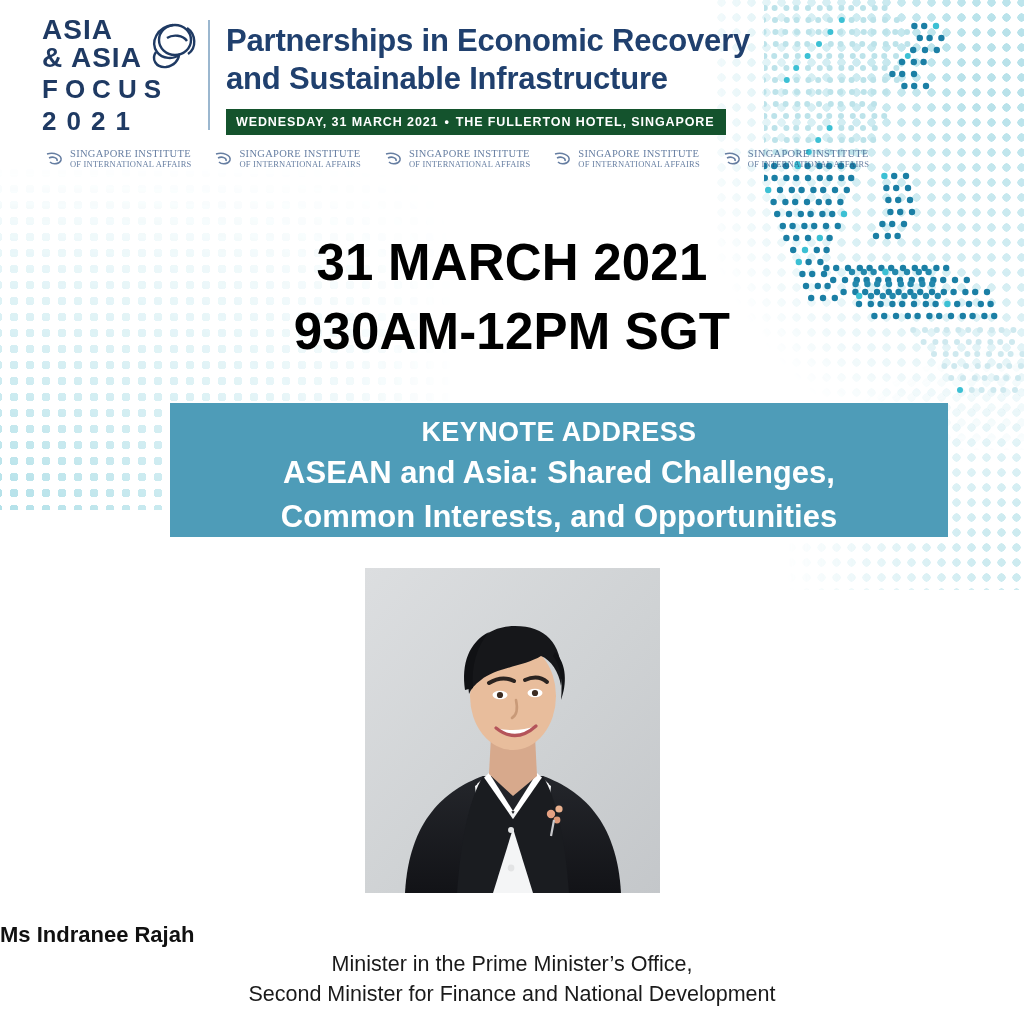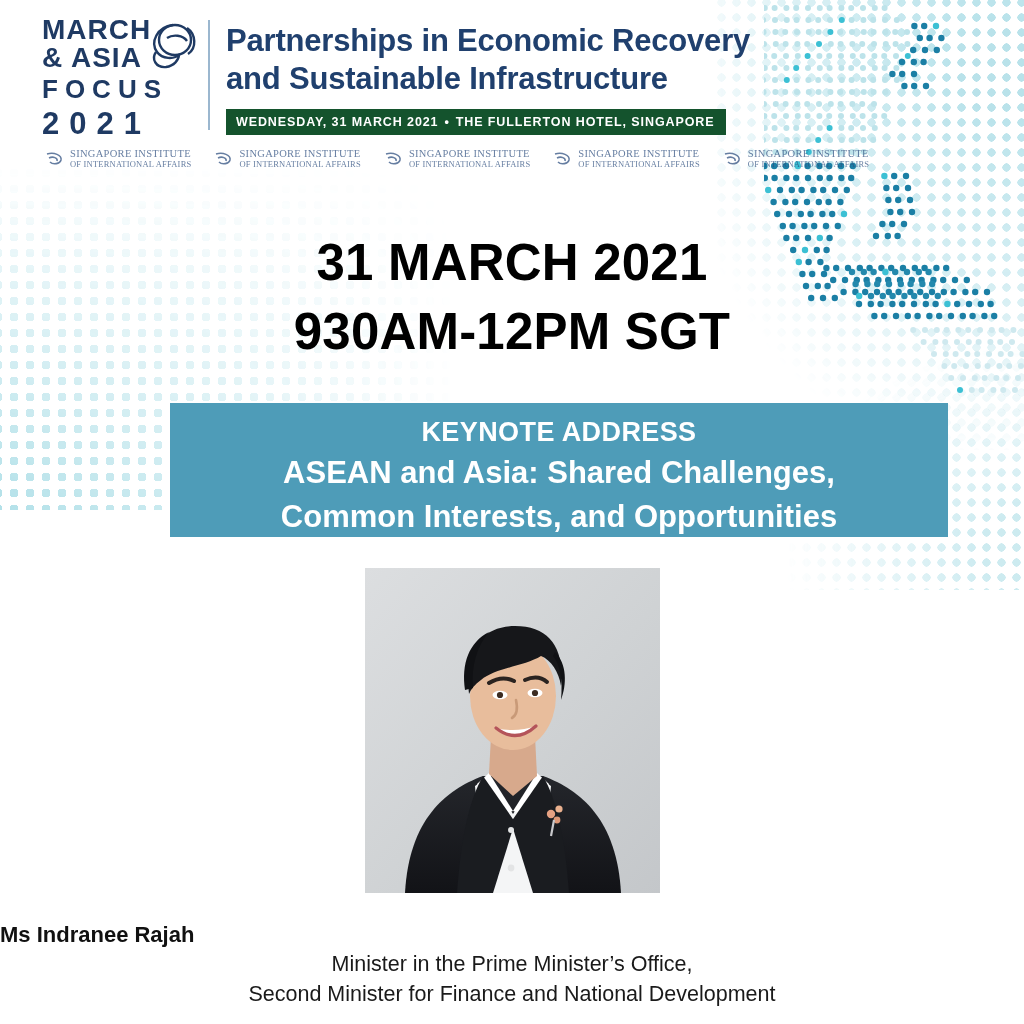--- a/index.html
+++ b/index.html
@@ -87,21 +87,21 @@
   }
   .brand-line {
     font-weight: bold;
     line-height: 1.0;
     letter-spacing: .5px;
     white-space: nowrap;
   }
   .brand-asean { font-size: 28px; letter-spacing: 1px; }
   .brand-asia  { font-size: 28px; letter-spacing: 1px; }
   .brand-focus { font-size: 26px; letter-spacing: 7px; margin-top: 4px; }
-  .brand-year  { font-size: 31px; letter-spacing: 10px; margin-top: 6px; }
+  .brand-year  { font-size: 26px; letter-spacing: 10px; margin-top: 6px; }
   .brand-mark {
     position: absolute;
     left: 143px;
     top: 18px;
   }
   .divider-rule {
     position: absolute;
     left: 208px;
     top: 20px;
     width: 2px;
@@ -659,21 +659,21 @@
         <circle cx="229.4" cy="390" r="3" fill="#cfe9ef"></circle>
         <circle cx="239.2" cy="390" r="3" fill="#cfe9ef"></circle>
         <circle cx="251" cy="390" r="3" fill="#cfe9ef"></circle>
         <circle cx="262.8" cy="390" r="3" fill="#cfe9ef"></circle>
       </g>
   </svg>
 
   <div class="header">
 
     <div class="brand-block">
-      <div class="brand-line brand-asean">MARCH</div>
+      <div class="brand-line brand-asean">ASIA</div>
       <div class="brand-line brand-asia">&amp; ASIA</div>
       <div class="brand-line brand-focus">FOCUS</div>
       <div class="brand-line brand-year">2021</div>
     </div>
 
     <svg class="brand-mark" width="60" height="58" viewBox="0 0 60 58">
       <g fill="none" stroke="#1f3a63" stroke-width="2.4">
         <ellipse cx="32" cy="22" rx="16" ry="15"></ellipse>
         <path d="M30 7 C 14 9, 7 24, 14 34 C 19 41, 31 42, 37 36"></path>
         <path d="M44 10 C 53 16, 54 30, 45 36"></path>

